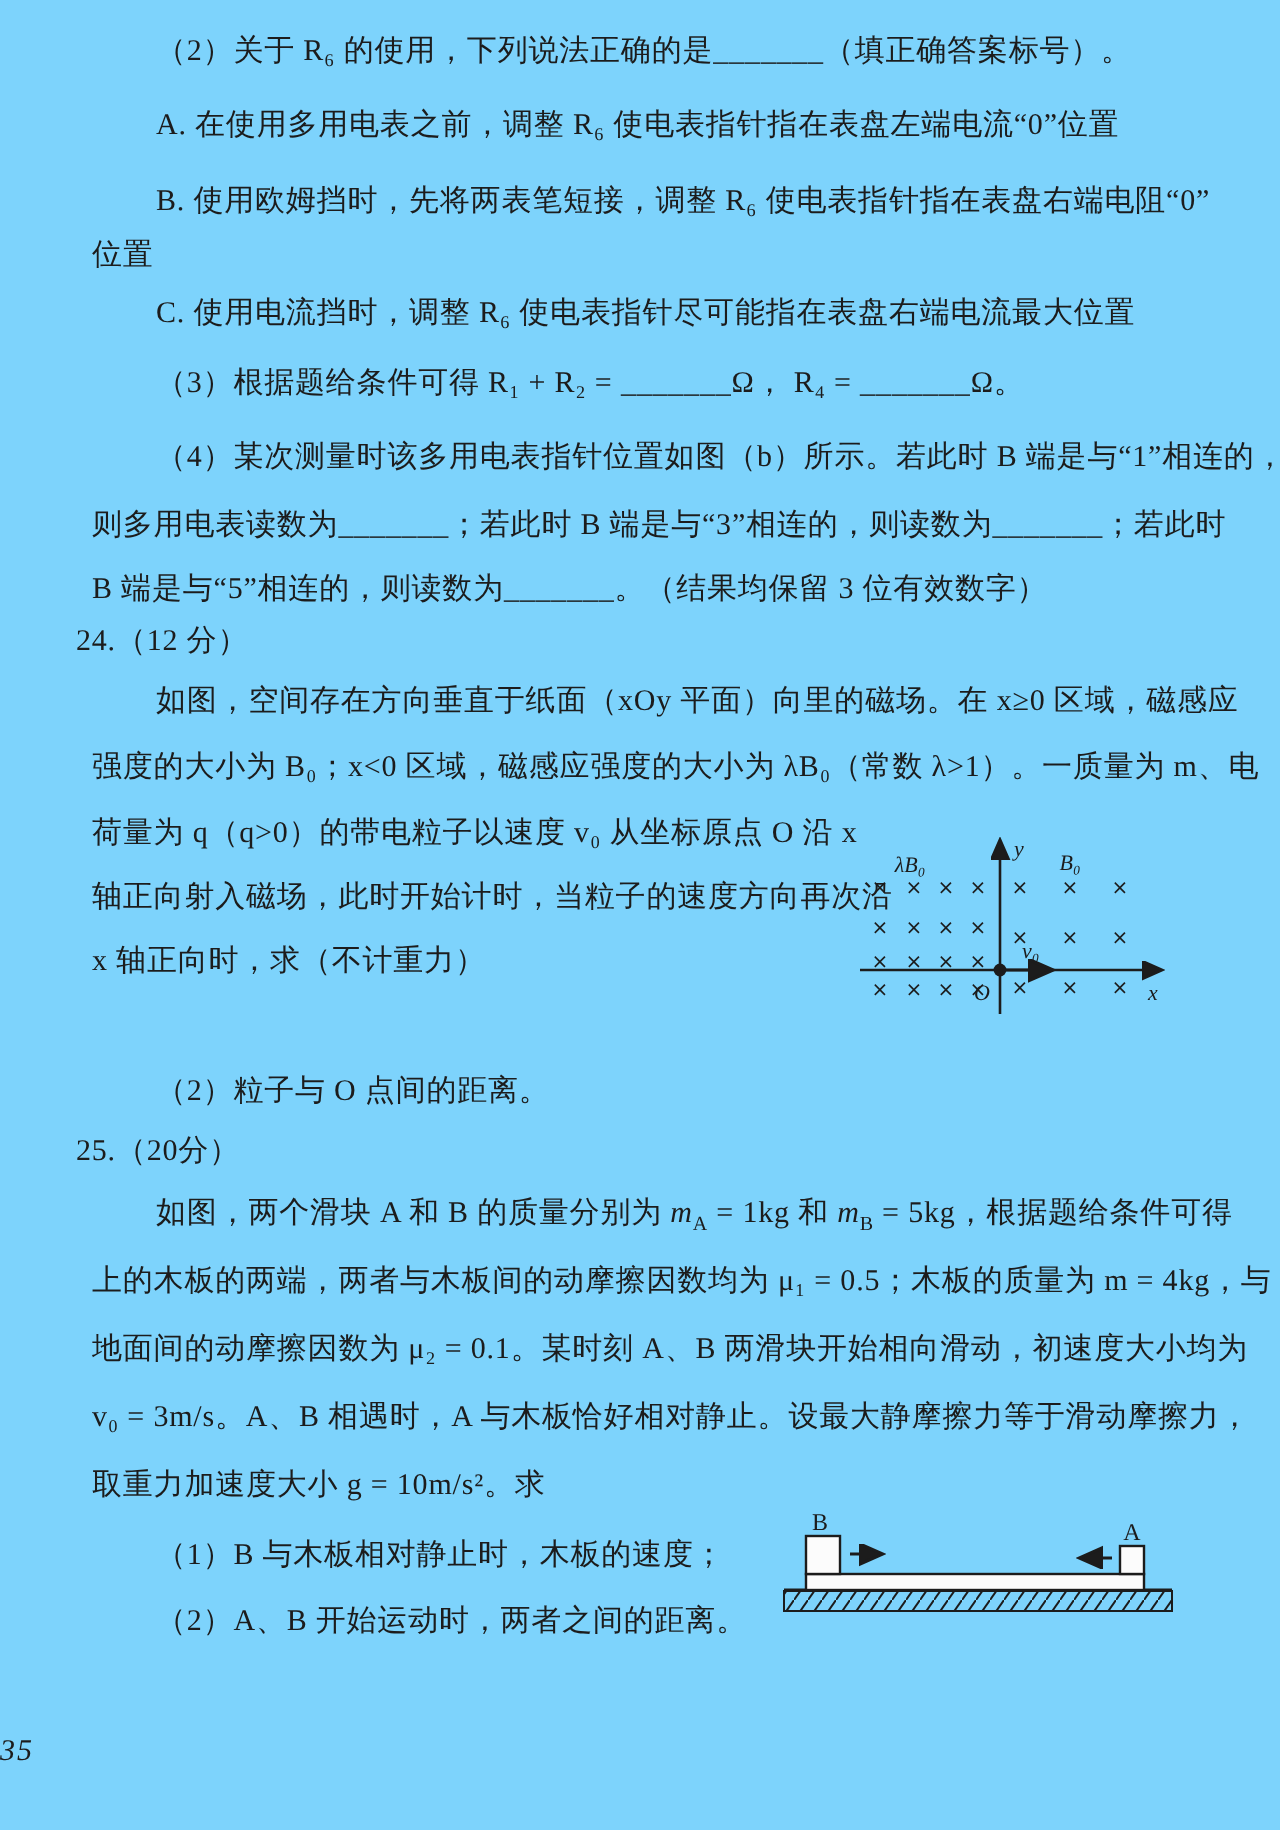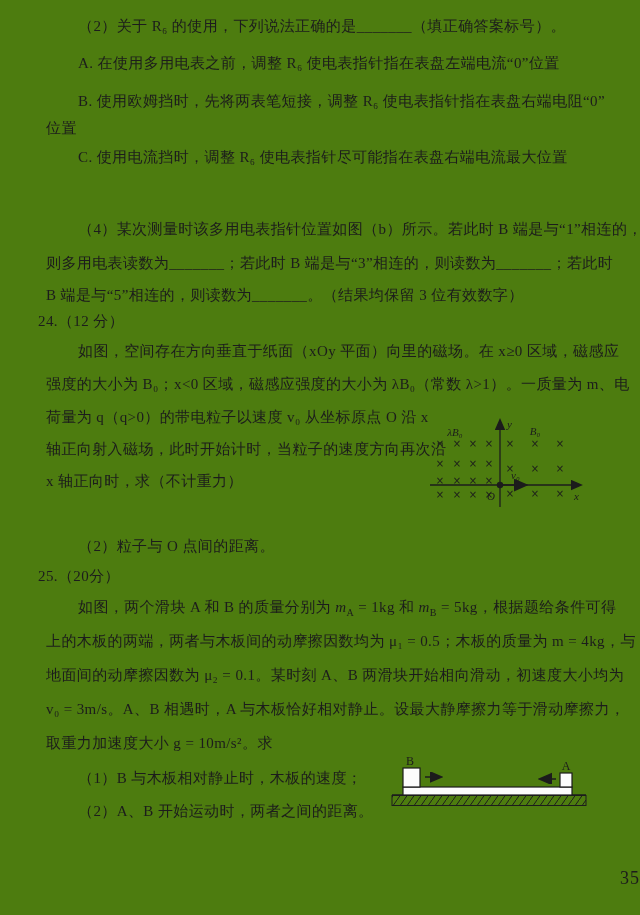--- a/index.html
+++ b/index.html
@@ -1,18 +1,18 @@
 <!DOCTYPE html>
 <html><head>
 <meta charset="utf-8">
 <style>
   html,body { margin:0; padding:0; background:#e9e9e9; }
   .page {
     position:relative; width:640px; height:915px; margin:0 auto;
-    background:#4d7c0f; color:#1c1c1c; overflow:hidden;
+    background:#7dd3fc; color:#1c1c1c; overflow:hidden;
     font-family:"Liberation Serif","DejaVu Serif",serif;
   }
   .line {
     position:absolute; white-space:nowrap;
     font-size:15px; line-height:20px; letter-spacing:0.4px;
   }
   .ind   { left:78px; }
   .flush { left:46px;font-family:Liberation Serif, serif; }
   .head  { left:38px;text-align:center; }
   sub { font-size:10px; line-height:0; }
@@ -21,38 +21,39 @@
   .l9 {top:285px} .l10{top:311px} .l11{top:341px} .l12{top:374px}
   .l13{top:407px} .l14{top:439px} .l15{top:471px} .l16{top:503px}
   .l17{top:536px} .l18{top:566px} .l19{top:597px} .l20{top:631px}
   .l21{top:665px} .l22{top:699px} .l23{top:733px} .l24{top:768px}
   .l25{top:801px}
   .fig { position:absolute; }
   .fig24 { left:425px; top:410px; }
   .fig25 { left:390px; top:750px; }
   .pageno {
     position:absolute; left:0; right:0; top:868px;
-    text-align:right; font-size:18px; letter-spacing:1px;
+    text-align:left; font-size:15px; letter-spacing:1px;font-style:italic;
   }
   svg line, svg rect, svg path { stroke:#1c1c1c; }
   svg text { fill:#1c1c1c; }
   .mathlab { font:italic 11px "Liberation Serif","DejaVu Serif",serif; }
   .cross   { font:10px "DejaVu Sans",sans-serif; }
   .blocklab{ font:12px "Liberation Serif","DejaVu Serif",serif; }
 </style>
 </head>
 <body>
 
 <div class="page">
 
   <div class="line ind   l1">（2）关于 R₆ 的使用，下列说法正确的是_______（填正确答案标号）。</div>
   <div class="line ind   l2">A. 在使用多用电表之前，调整 R₆ 使电表指针指在表盘左端电流“0”位置</div>
   <div class="line ind   l3">B. 使用欧姆挡时，先将两表笔短接，调整 R₆ 使电表指针指在表盘右端电阻“0”</div>
   <div class="line flush l4">位置</div>
   <div class="line ind   l5">C. 使用电流挡时，调整 R₆ 使电表指针尽可能指在表盘右端电流最大位置</div>
+  <div class="line ind   l6">（3）根据题给条件可得 R₁ + R₂ = _______Ω，  R₄ = _______Ω。</div>
   <div class="line ind   l7">（4）某次测量时该多用电表指针位置如图（b）所示。若此时 B 端是与“1”相连的，</div>
   <div class="line flush l8">则多用电表读数为_______；若此时 B 端是与“3”相连的，则读数为_______；若此时</div>
   <div class="line flush l9">B 端是与“5”相连的，则读数为_______。（结果均保留 3 位有效数字）</div>
 
   <div class="line head  l10">24.（12 分）</div>
   <div class="line ind   l11">如图，空间存在方向垂直于纸面（xOy 平面）向里的磁场。在 x≥0 区域，磁感应</div>
   <div class="line flush l12">强度的大小为 B₀；x&lt;0 区域，磁感应强度的大小为 λB₀（常数 λ&gt;1）。一质量为 m、电</div>
   <div class="line flush l13">荷量为 q（q&gt;0）的带电粒子以速度 v₀ 从坐标原点 O 沿 x</div>
   <div class="line flush l15">x 轴正向时，求（不计重力）</div>
   <div class="line flush l14">轴正向射入磁场，此时开始计时，当粒子的速度方向再次沿</div>

